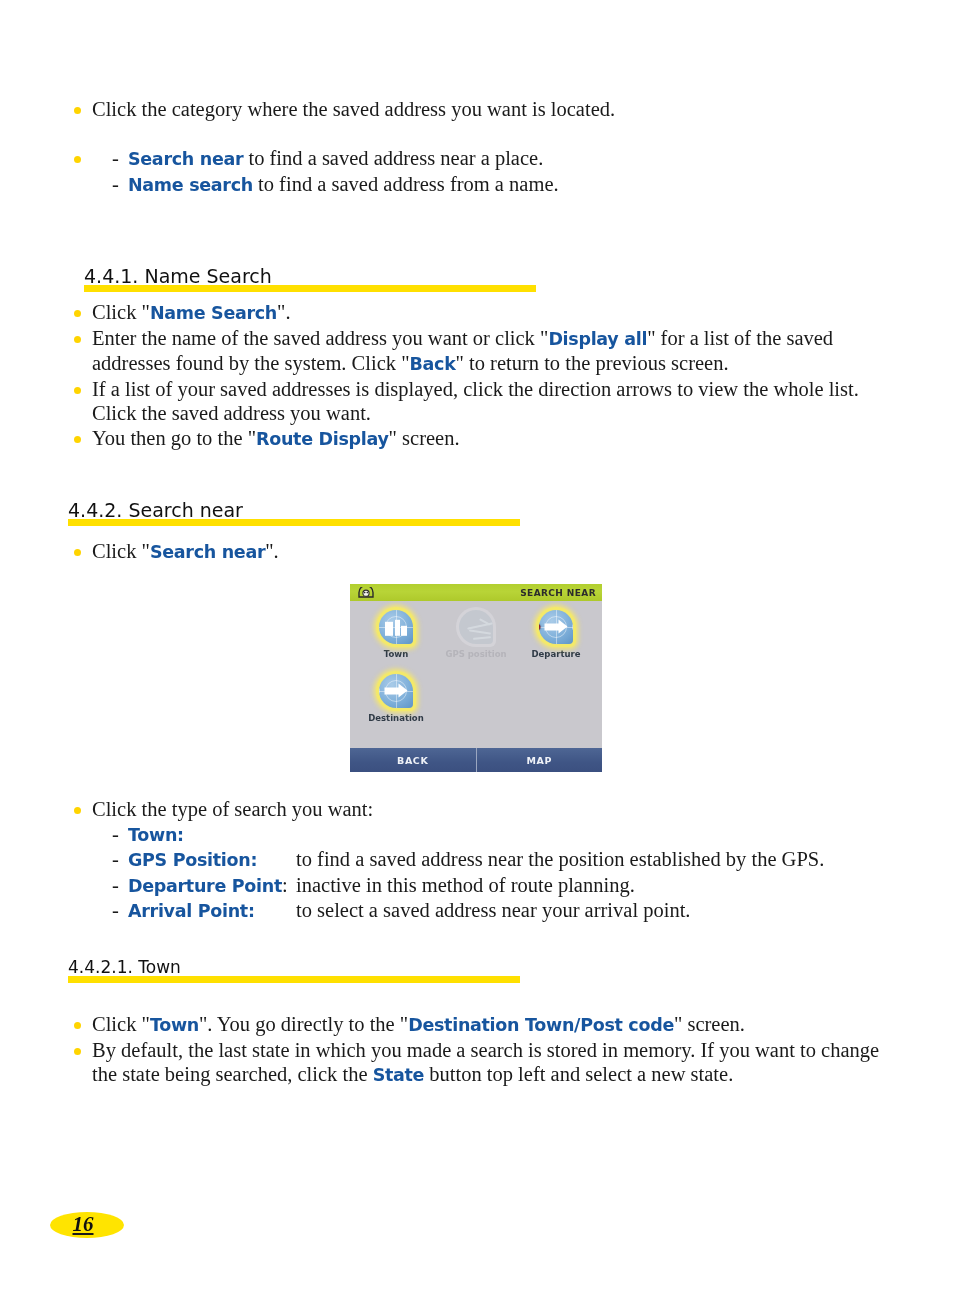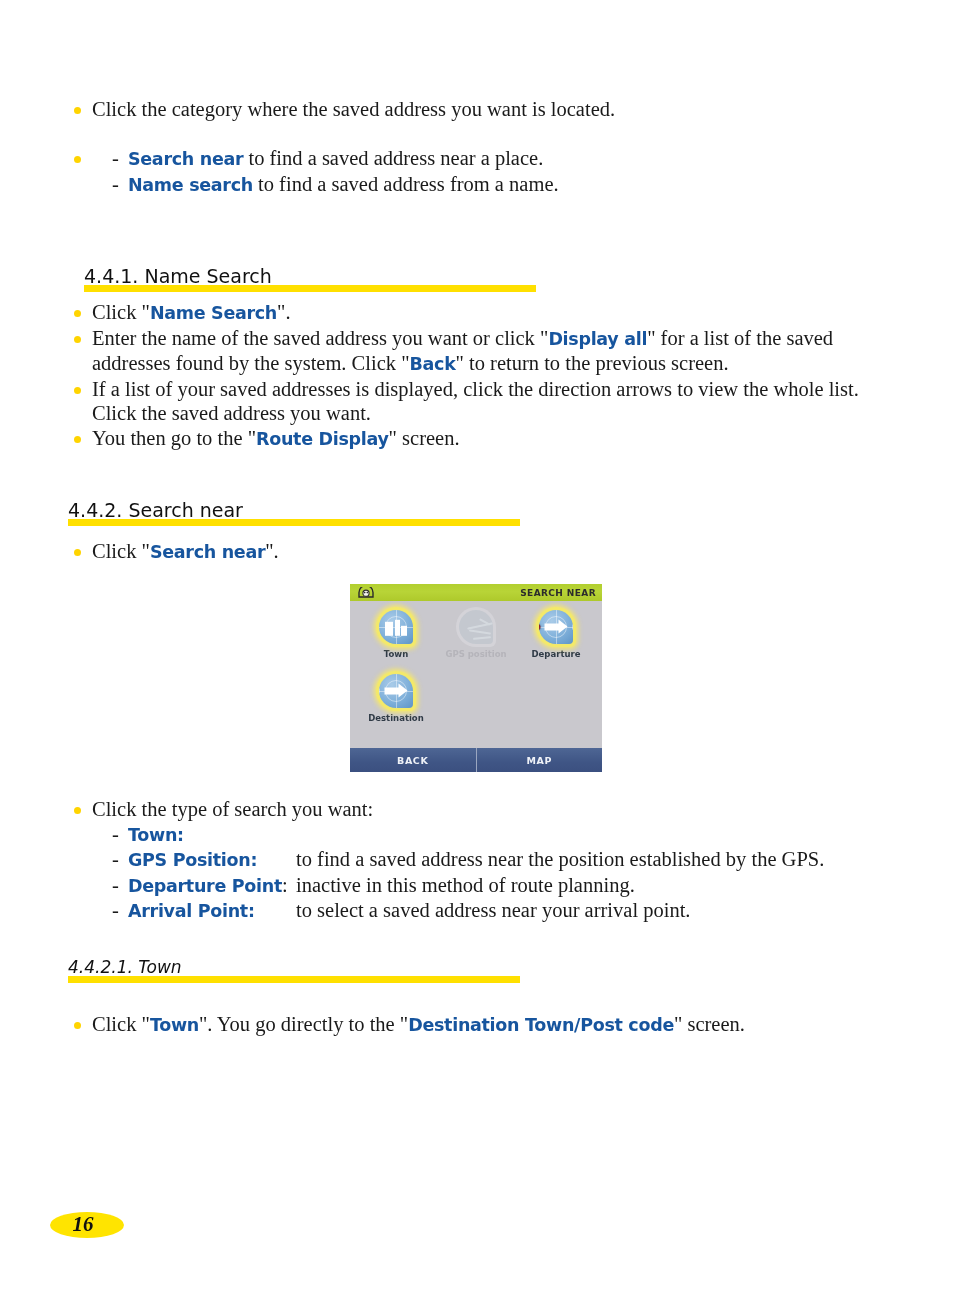--- a/index.html
+++ b/index.html
@@ -56,21 +56,21 @@
   }
   .h3 .htxt { font-size:19px; }
   .h4 .htxt { font-size:17px; }
 
   
   .pagenum {
     position:absolute;
     width:74px; height:26px;
     background:#ffe400;
     border-radius:50%;
-    display:flex; align-items:center; justify-content:center;
+    display:flex; align-items:center; justify-content:center;text-decoration:underline;
   }
   .pagenum span {
     font-family:"Liberation Serif", serif;
     font-style:italic; font-weight:bold;
     font-size:21px; color:#111;
     transform:translate(-4px,-1px);
   }
 
   
   .device {
@@ -356,30 +356,33 @@
             <div class="defrow">
               <div class="defterm"><span class="lnk">Arrival Point</span><span class="lnk">:</span></div>
               <div class="defdesc">to select a saved address near your arrival point.</div>
             </div>
           </li>
         </ul>
       </li>
     </ul>
   </div>
 
-  <div class="hd h4" style="left:68px; top:957px;font-style:italic;">
+  <div class="hd h4" style="left:68px; top:957px;">
     <div class="hbar" style="top:19px; width:452px;"></div>
     <span class="htxt">4.4.2.1. Town</span>
   </div>
 
   <div class="blk serif" style="left:68px; top:1012px; width:828px;">
     <ul class="bl">
       <li>
         <span>Click "</span><span class="lnk">Town</span><span>". You go directly to the "</span><span class="lnk">Destination Town/Post code</span><span>" screen.</span>
       </li>
+      <li>
+        <span>By default, the last state in which you made a search is stored in memory. If you want to change the state being searched, click the </span><span class="lnk">State</span><span> button top left and select a new state.</span>
+      </li>
     </ul>
   </div>
 
   <div class="pagenum" style="left:50px; top:1212px;">
     <span>16</span>
   </div>
 
 </div>
 
 </body></html>

